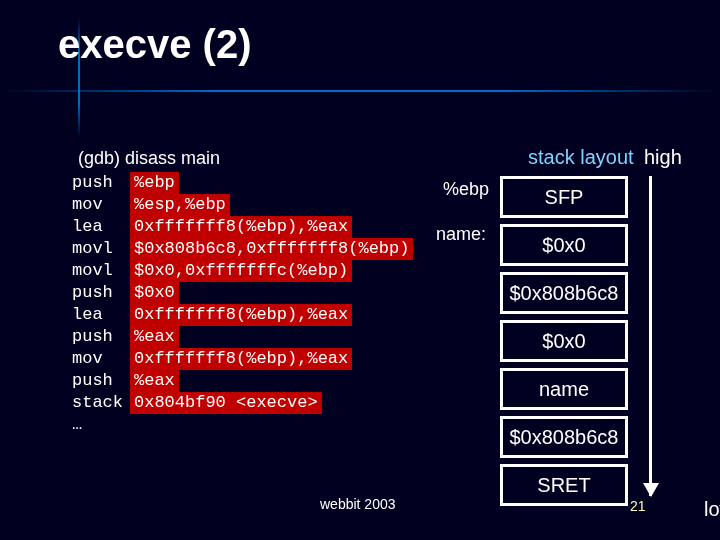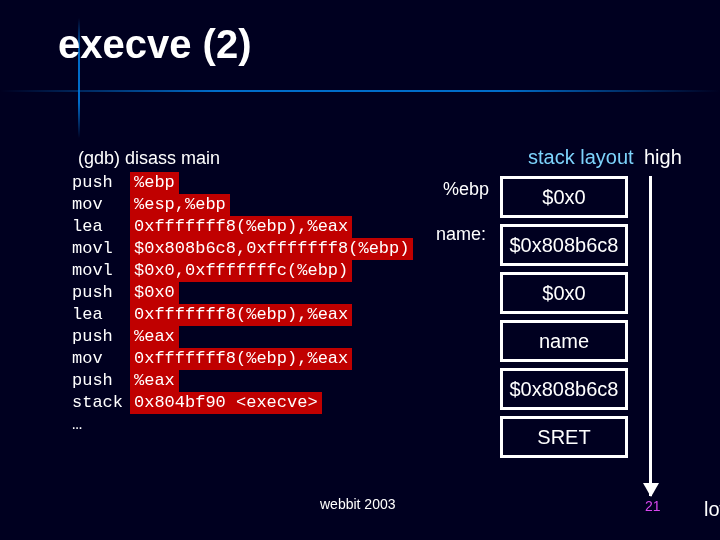--- a/index.html
+++ b/index.html
@@ -137,23 +137,23 @@
   .footer {
     position: absolute;
     top: 496px;
     left: 320px;
     font-size: 14px;
     color: #fff;
   }
   .slide-num {
     position: absolute;
     top: 498px;
-    left: 645px;
+    left: 630px;
     font-size: 14px;
-    color: #d946ef;
+    color: #fef9c3;
   }
 </style>
 </head>
 <body>
 
 <div class="hline"></div>
 <div class="vline"></div>
 
 <div class="title">execve (2)</div>
 
@@ -210,20 +210,21 @@
     </div>
   </div>
 
 <div class="stack-title">stack layout</div>
 <div class="high">high</div>
 <div class="low">low</div>
 <div class="ebp">%ebp</div>
 <div class="name-lbl">name:</div>
 
 <div class="stack">
+    <div class="cell">SFP</div>
     <div class="cell">$0x0</div>
     <div class="cell">$0x808b6c8</div>
     <div class="cell">$0x0</div>
     <div class="cell">name</div>
     <div class="cell">$0x808b6c8</div>
     <div class="cell">SRET</div>
   </div>
 
 <div class="arrow">
   <div class="shaft"></div>

